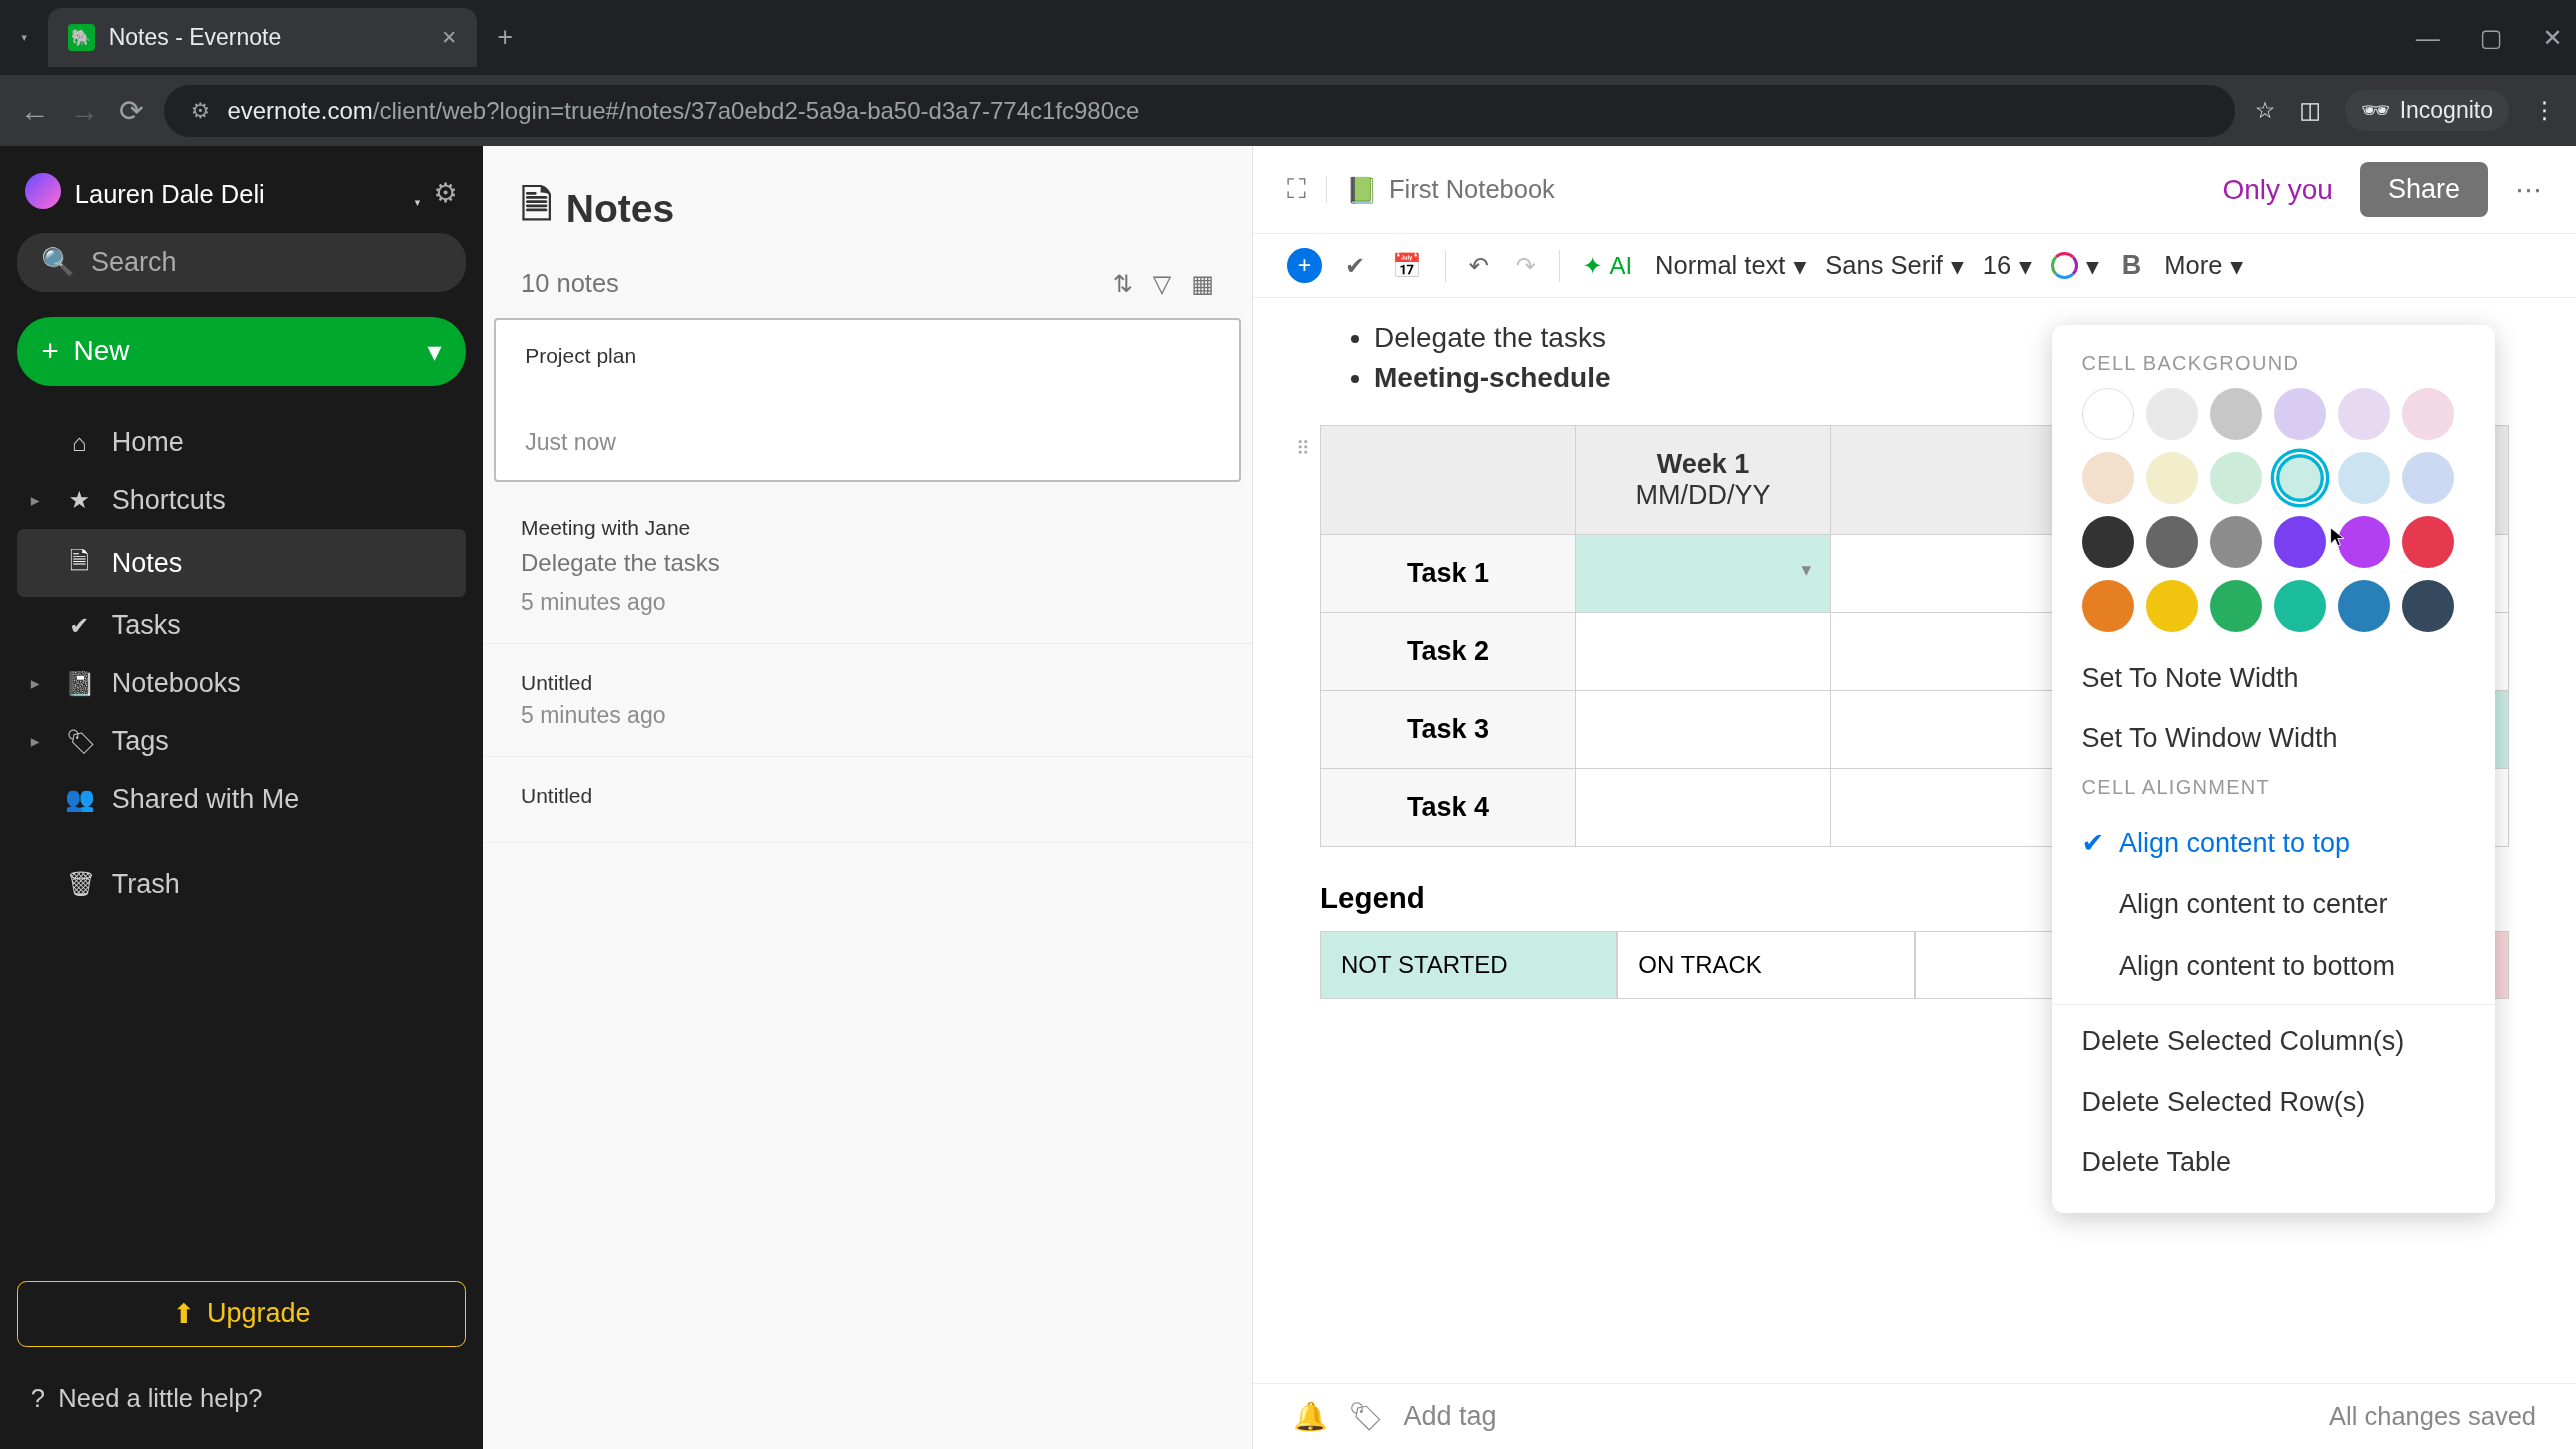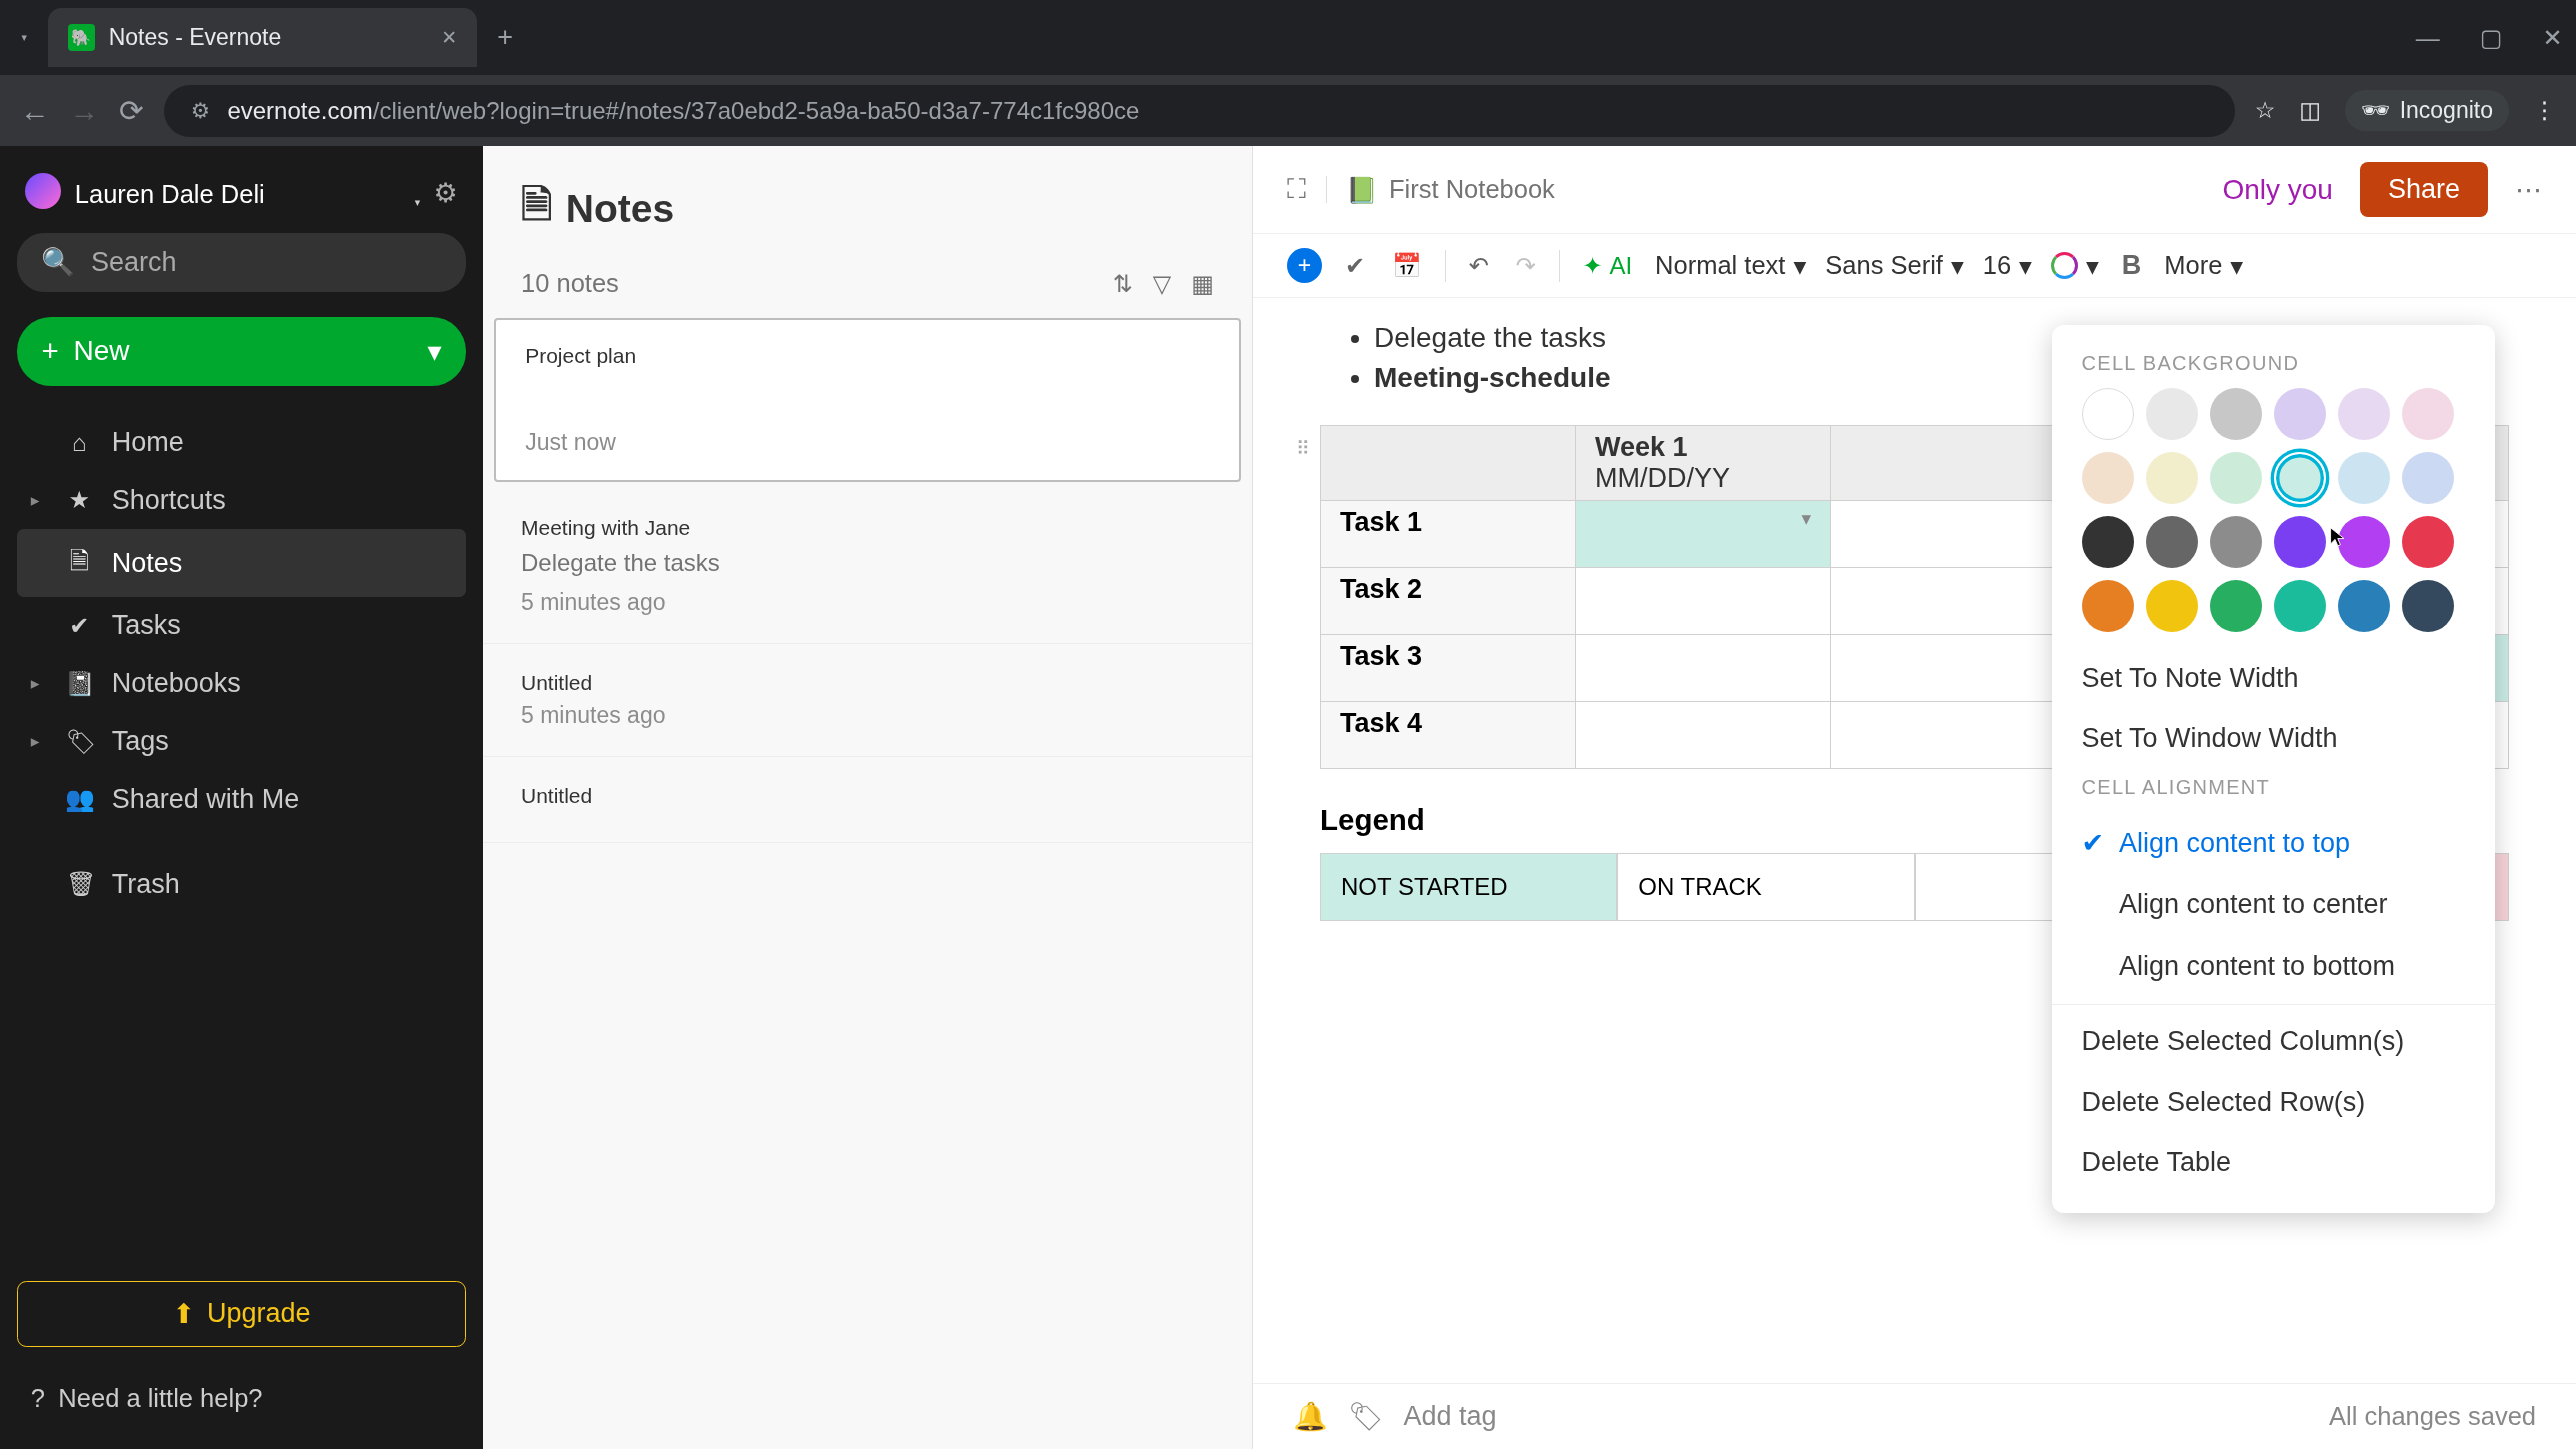--- a/index.html
+++ b/index.html
@@ -63,41 +63,41 @@
 .nl-card-meta { font-size: 23px; color: #8c8c8c; display: flex; gap: 20px; }
 .nl-card-meta .mentions { color: #737373; }
 
 
 .editor { flex: 1; display: flex; flex-direction: column; background: #fff; position: relative; }
 .ed-top { display: flex; align-items: center; padding: 16px 34px; gap: 20px; border-bottom: 0.7px solid #eee; }
 .ed-expand { color: #737373; font-size: 27px; }
 .ed-notebook { display: flex; align-items: center; gap: 10.7px; color: #737373; font-size: 25.5px; }
 .ed-top-right { margin-left: auto; display: flex; align-items: center; gap: 27px; }
 .ed-onlyyou { color: #a21caf; font-size: 28px; margin-left: 26px; }
-.ed-share { background: #c2410c; color: #fff; padding: 12px 28px; border-radius: 8px; font-size: 27px; font-weight: 500; }
+.ed-share { background: #737373; color: #fff; padding: 12px 28px; border-radius: 8px; font-size: 27px; font-weight: 500; }
 .ed-more { color: #737373; font-size: 27px; }
 
 .ed-toolbar { display: flex; align-items: center; padding: 12px 34px; gap: 19px; border-bottom: 0.7px solid #eee; }
 .tb-btn { color: #666; font-size: 24px; display: flex; align-items: center; gap: 6.7px; padding: 4px; }
 .tb-insert { width: 35px; height: 35px; background: #0073e6; border-radius: 50%; color: #fff; display: flex; align-items: center; justify-content: center; font-size: 23px; }
 .tb-sep { width: 0.7px; height: 32px; background: #ddd; }
 .tb-ai { color: #00a82d; font-weight: 500; }
 .tb-select { display: flex; align-items: center; gap: 8px; font-size: 25.5px; color: #333; }
 .tb-color-ring { width: 27px; height: 27px; border-radius: 50%; border: 3.4px solid; border-color: #e91e63 #9c27b0 #2196f3 #4caf50; }
 .tb-bold { font-weight: 700; font-size: 27px; }
 
 .ed-body { flex: 1; padding: 20px 67px; overflow: hidden; position: relative; }
 .bullets { margin: 0 0 27px 54px; }
 .bullets li { font-size: 28px; color: #333; padding: 4px 0; list-style: disc; }
 .bullets li.bold { font-weight: 700; }
 
 .tbl-wrap { position: relative; margin: 27px 0; }
 .drag-handle { position: absolute; left: -24px; top: 12px; color: #aaa; font-size: 19px; }
 .tbl { border-collapse: collapse; width: 100%; }
-.tbl th, .tbl td { border: 0.7px solid #d0d0d0; padding: 6px 19px; font-size: 27px; text-align: left; vertical-align: top; height: 67px; }
+.tbl th, .tbl td { border: 0.7px solid #d0d0d0; padding: 23px 19px; font-size: 27px; text-align: center; vertical-align: top; height: 67px; }
 .tbl th { background: #ededed; font-weight: 400; color: #333; }
 .tbl td.row-hdr { font-weight: 700; background: #f7f7f7; }
 .tbl td.mint { background: #c9ece5; }
 .cell-chev { float: right; color: #888; font-size: 19px; }
 
 .legend-title { font-size: 29.5px; font-weight: 700; margin: 34px 0 16px; }
 .legend-row { display: flex; }
 .legend-cell { flex: 1; padding: 19px 20px; font-size: 24px; border: 0.7px solid #d0d0d0; }
 .lg-notstarted { background: #c9ece5; }
 .lg-ontrack { background: #fff; }

